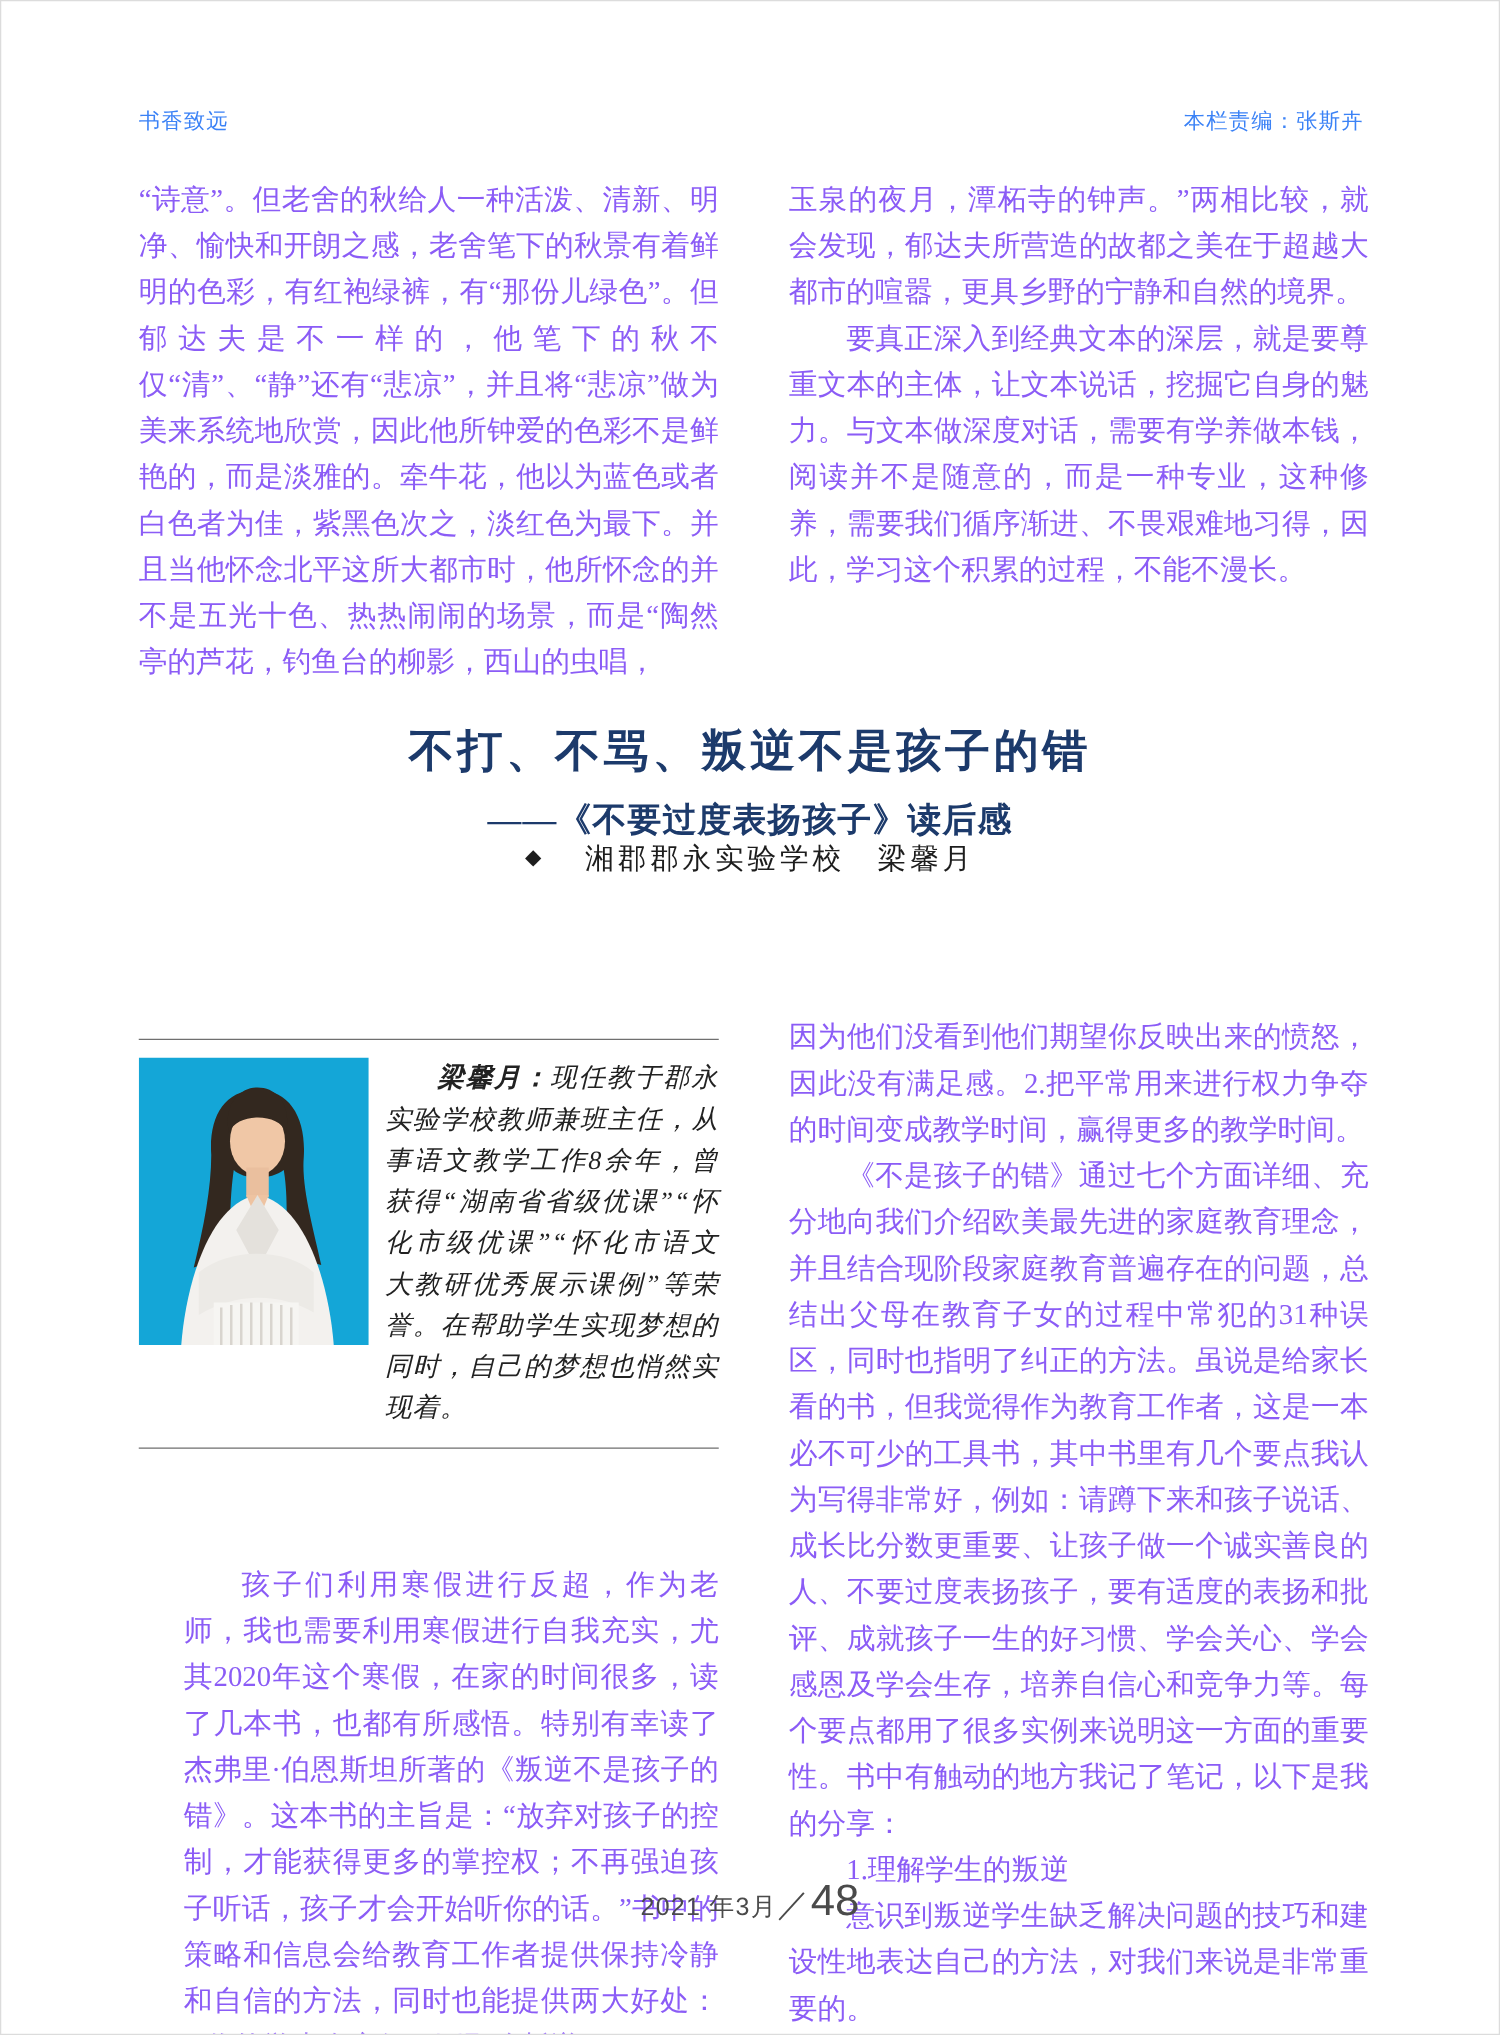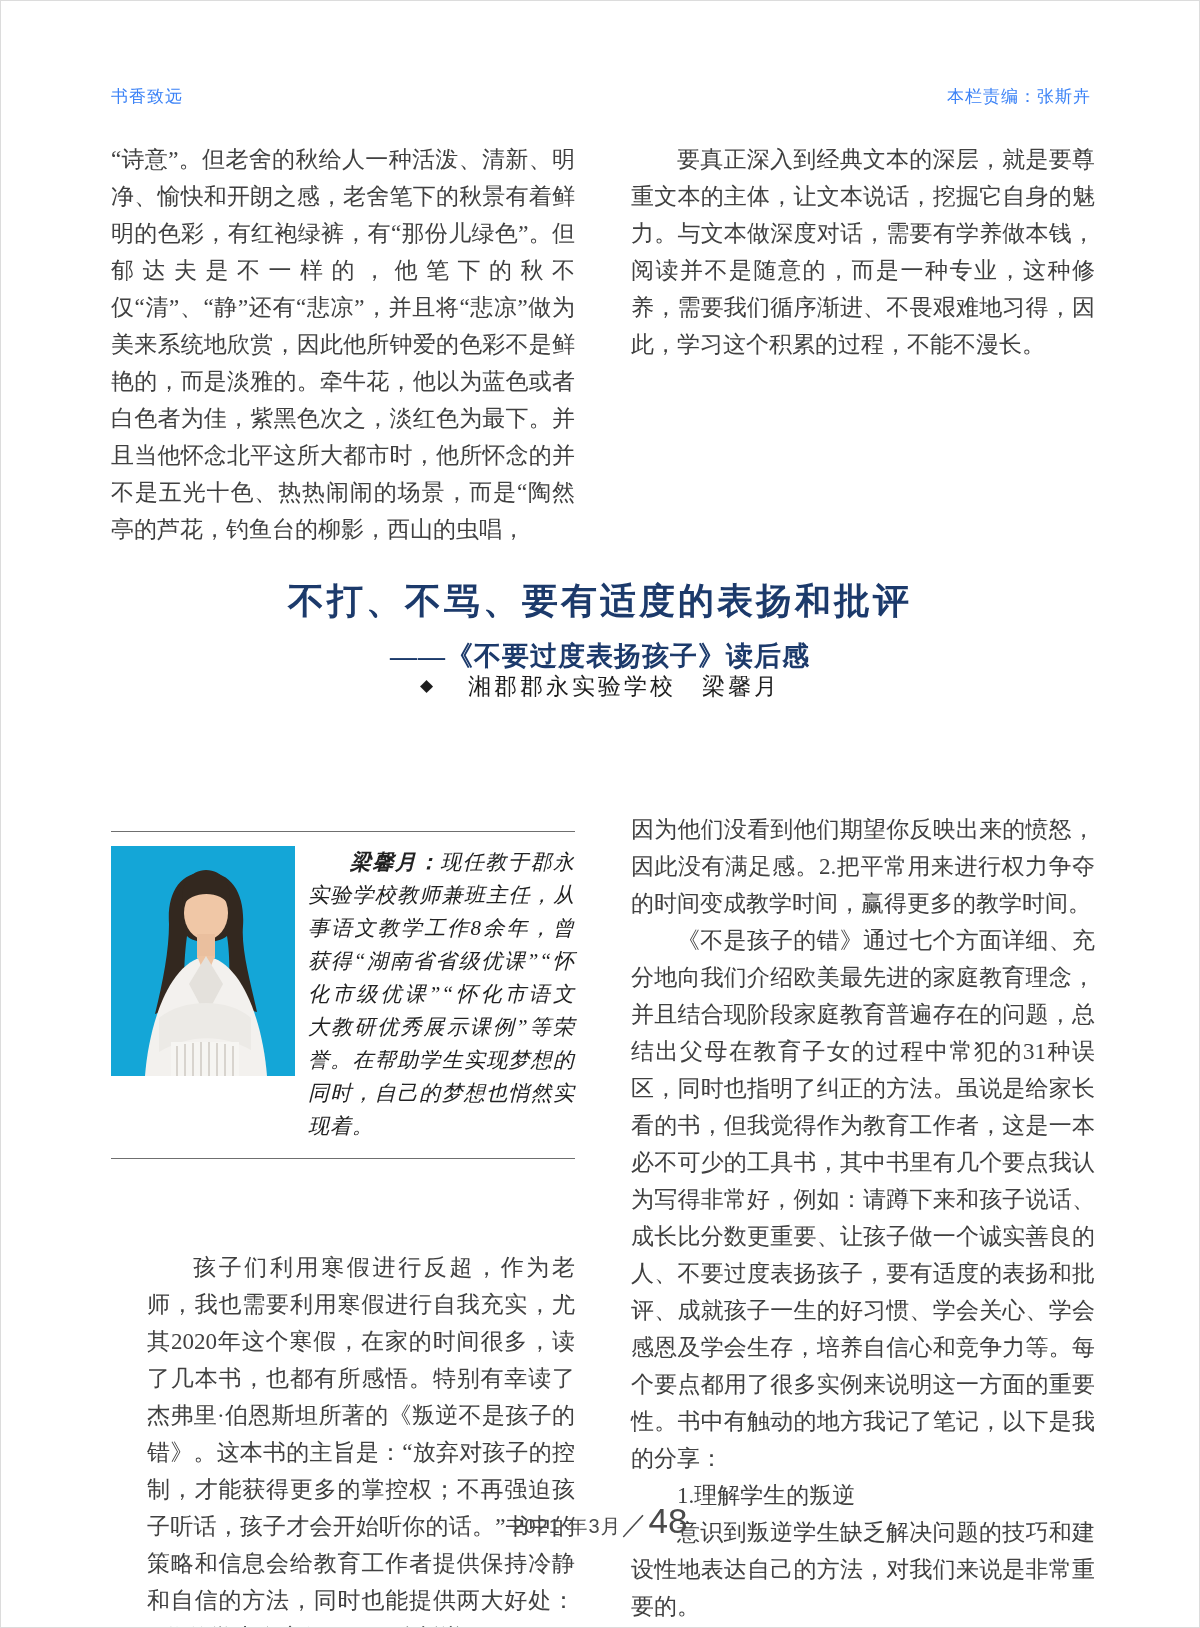--- a/index.html
+++ b/index.html
@@ -13,21 +13,21 @@
     position:absolute;top:84px;left:110px;right:108px;
     display:flex;justify-content:space-between;
     font-family:"Liberation Sans","DejaVu Sans",sans-serif;
     font-size:17px;color:#3b82f6;letter-spacing:1px;
   }
   .two-col{position:absolute;left:110px;width:984px;display:flex;gap:56px;}
   .prev{top:140px;}
   .col{width:464px;}
   .body-text{
     margin:0;font-size:23px;line-height:37px;text-align:justify;
-    color:#404040;
+    color:#8b5cf6;
   }
   .indent{text-indent:2em;}
   .title-block{
     position:absolute;top:576px;left:0;width:100%;text-align:center;
     color:#1c3a6b;
   }
   .title{font-size:36px;font-weight:bold;letter-spacing:3px;margin:0;}
   .subtitle{font-size:27px;font-weight:bold;letter-spacing:1px;margin:12px 0 0 0;}
   .author-line{
     position:absolute;top:670px;left:0;width:100%;text-align:center;
@@ -64,26 +64,27 @@
   <div class="header">
     <span>书香致远</span>
     <span>本栏责编：张斯卉</span>
   </div>
 
   <div class="two-col prev">
     <div class="col">
       <p class="body-text">“诗意”。但老舍的秋给人一种活泼、清新、明净、愉快和开朗之感，老舍笔下的秋景有着鲜明的色彩，有红袍绿裤，有“那份儿绿色”。但郁达夫是不一样的，他笔下的秋不仅“清”、“静”还有“悲凉”，并且将“悲凉”做为美来系统地欣赏，因此他所钟爱的色彩不是鲜艳的，而是淡雅的。牵牛花，他以为蓝色或者白色者为佳，紫黑色次之，淡红色为最下。并且当他怀念北平这所大都市时，他所怀念的并不是五光十色、热热闹闹的场景，而是“陶然亭的芦花，钓鱼台的柳影，西山的虫唱，</p>
     </div>
     <div class="col">
+      <p class="body-text">玉泉的夜月，潭柘寺的钟声。”两相比较，就会发现，郁达夫所营造的故都之美在于超越大都市的喧嚣，更具乡野的宁静和自然的境界。</p>
       <p class="body-text indent">要真正深入到经典文本的深层，就是要尊重文本的主体，让文本说话，挖掘它自身的魅力。与文本做深度对话，需要有学养做本钱，阅读并不是随意的，而是一种专业，这种修养，需要我们循序渐进、不畏艰难地习得，因此，学习这个积累的过程，不能不漫长。</p>
     </div>
   </div>
 
   <div class="title-block">
-    <h1 class="title">不打、不骂、要有适度的表扬和批评</h1>
+    <h1 class="title">不打、不骂、叛逆不是孩子的错</h1>
     <h2 class="subtitle">——《不要过度表扬孩子》读后感</h2>
   </div>
 
   <div class="author-line">
     <span class="author-marker">◆</span>
     <span>湘郡郡永实验学校　梁馨月</span>
   </div>
 
   <div class="two-col main">
 

